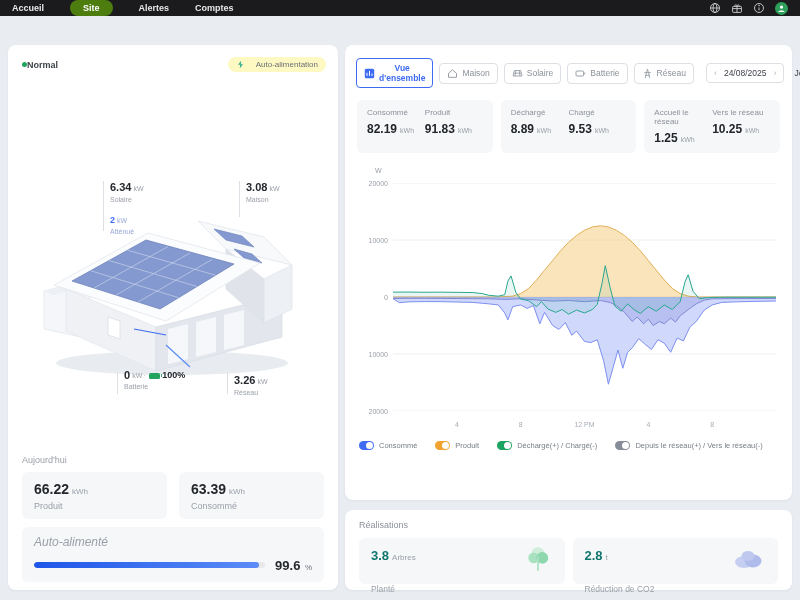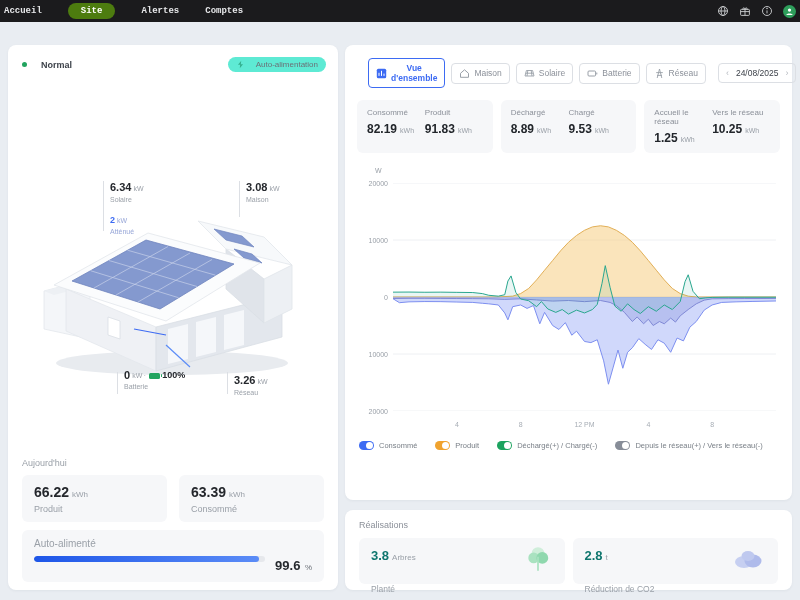--- a/index.html
+++ b/index.html
@@ -1,38 +1,38 @@
 <!DOCTYPE html>
 <html><head>
 <meta charset="utf-8">
 <style>
   html,body{margin:0;padding:0;width:800px;height:600px;overflow:hidden;
     font-family:"Liberation Sans","DejaVu Sans",sans-serif;background:#e9edf2;color:#26292e;}
   *{box-sizing:border-box;}
 
   
-  .nav{height:22px;background:#1b1b1d;display:flex;align-items:center;padding:0 4px;font-family:Liberation Mono, monospace;}
+  .nav{height:16px;background:#1b1b1d;display:flex;align-items:center;padding:0 12px;}
   .nav-items{display:flex;align-items:center;gap:26px;}
   .nav-item{font-size:9px;font-weight:700;color:#e6e7e9;cursor:pointer;}
   .nav-item.pill{background:#4d7c0f;color:#fff;padding:3px 13px;border-radius:10px;font-weight:700;}
   .nav-right{margin-left:auto;display:flex;align-items:center;gap:10px;}
   .nav-ico{width:12px;height:12px;display:inline-flex;}
   .avatar{width:13px;height:13px;border-radius:50%;background:#2E9E5B;display:inline-flex;align-items:center;justify-content:center;}
 
   
   .card{position:absolute;background:#fff;border-radius:8px;box-shadow:0 1px 3px rgba(20,30,50,.05);}
   .left-card{left:8px;top:45px;width:330px;height:545px;}
   .right-card{left:345px;top:45px;width:447px;height:455px;}
   .ach-card{left:345px;top:510px;width:447px;height:80px;padding:10px 14px;}
 
   
   .panel-head{display:flex;justify-content:space-between;align-items:center;padding:12px 12px 0 14px;}
-  .status{display:flex;align-items:center;gap:14px;font-size:9px;color:#3d424a;font-weight:600;}
+  .status{display:flex;align-items:center;gap:0;font-size:9px;color:#3d424a;font-weight:600;}
   .dot{width:5px;height:5px;border-radius:50%;background:#22A45F;}
-  .auto-badge{display:flex;align-items:flex-start;gap:11px;background:#5eead4;border-radius:10px;
+  .auto-badge{display:flex;align-items:flex-start;gap:11px;background:#fef9c3;border-radius:10px;
     padding:3px 8px;font-size:8px;color:#6b7077;}
 
   .hlabel{position:absolute;line-height:1.25;}
   .hval{font-size:11px;font-weight:700;color:#24272c;}
   .hunit{font-size:7px;font-weight:400;color:#9ba1a9;margin-left:2px;}
   .hsub{font-size:7px;color:#9ba1a9;}
   .hval.blue{font-size:9px;color:#3D6BF3;}
   .hsub.blue{color:#98a7d8;}
   .leader{position:absolute;width:1px;background:#dcdfe4;}
   .batt-ico{display:inline-block;width:11px;height:6px;background:#22A45F;border-radius:1.5px;
@@ -42,29 +42,29 @@
   .hpct{font-size:9px;font-weight:700;color:#24272c;}
 
   .today{position:absolute;left:14px;right:14px;bottom:8px;}
   .today-title{font-size:9px;color:#9aa0a8;margin-bottom:7px;}
   .today-cards{display:flex;gap:12px;}
   .tcard{flex:1;background:#f6f7f9;border-radius:6px;padding:8px 12px;}
   .tval{font-size:14px;font-weight:700;color:#24272c;}
   .tunit{font-size:8px;font-weight:400;color:#9aa0a8;margin-left:3px;}
   .tlab{font-size:9px;color:#9aa0a8;margin-top:3px;}
   .self-card{background:#f6f7f9;border-radius:6px;padding:8px 12px;margin-top:8px;}
-  .self-lab{font-size:10px;color:#9aa0a8;}
-  .bar-row{display:flex;gap:10px;margin-top:7px;}
+  .self-lab{font-size:12px;color:#9aa0a8;font-style:italic;}
+  .bar-row{display:flex;align-items:center;gap:10px;margin-top:7px;}
   .track{flex:1;height:6px;border-radius:3px;background:#e6e8ec;overflow:hidden;}
   .fill{height:100%;border-radius:3px;background:linear-gradient(90deg,#1e56e8,#5b8cf7);}
   .self-val{font-size:13px;font-weight:700;}
   .self-unit{font-size:8px;font-weight:400;color:#6b7077;}
 
   
-  .toolbar{display:flex;align-items:center;gap:6px;padding:13px 12px 0 23px;}
+  .toolbar{display:flex;align-items:center;gap:6px;padding:13px 12px 0 11px;}
   .tab{display:inline-flex;align-items:center;gap:4px;padding:4px 7px;border:1px solid #dcdfe4;
     border-radius:4px;background:#fff;font-size:8.5px;color:#8b9099;cursor:pointer;font-family:inherit;}
   .tab.active{color:#3D6BF3;border-color:#3D6BF3;font-weight:700;}
   .tab-ico{display:inline-flex;width:11px;height:11px;}
   .tb-spacer{flex:1;}
   .date-pill{display:flex;align-items:center;gap:7px;border:1px solid #dcdfe4;border-radius:4px;
     padding:4px 7px;font-size:8.5px;color:#3d424a;}
   .date-arrow{color:#b6bac0;font-size:9px;cursor:pointer;line-height:1;}
   .range-sel{display:flex;align-items:center;gap:3px;font-size:8.5px;color:#3d424a;margin-left:4px;cursor:pointer;}
 

